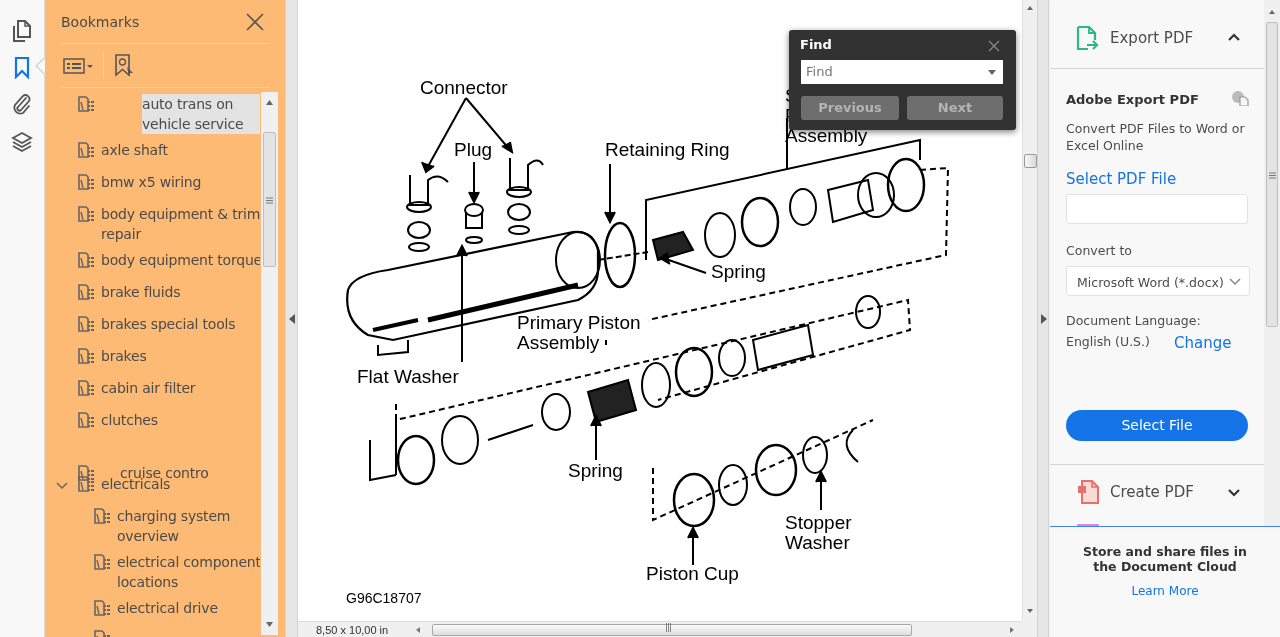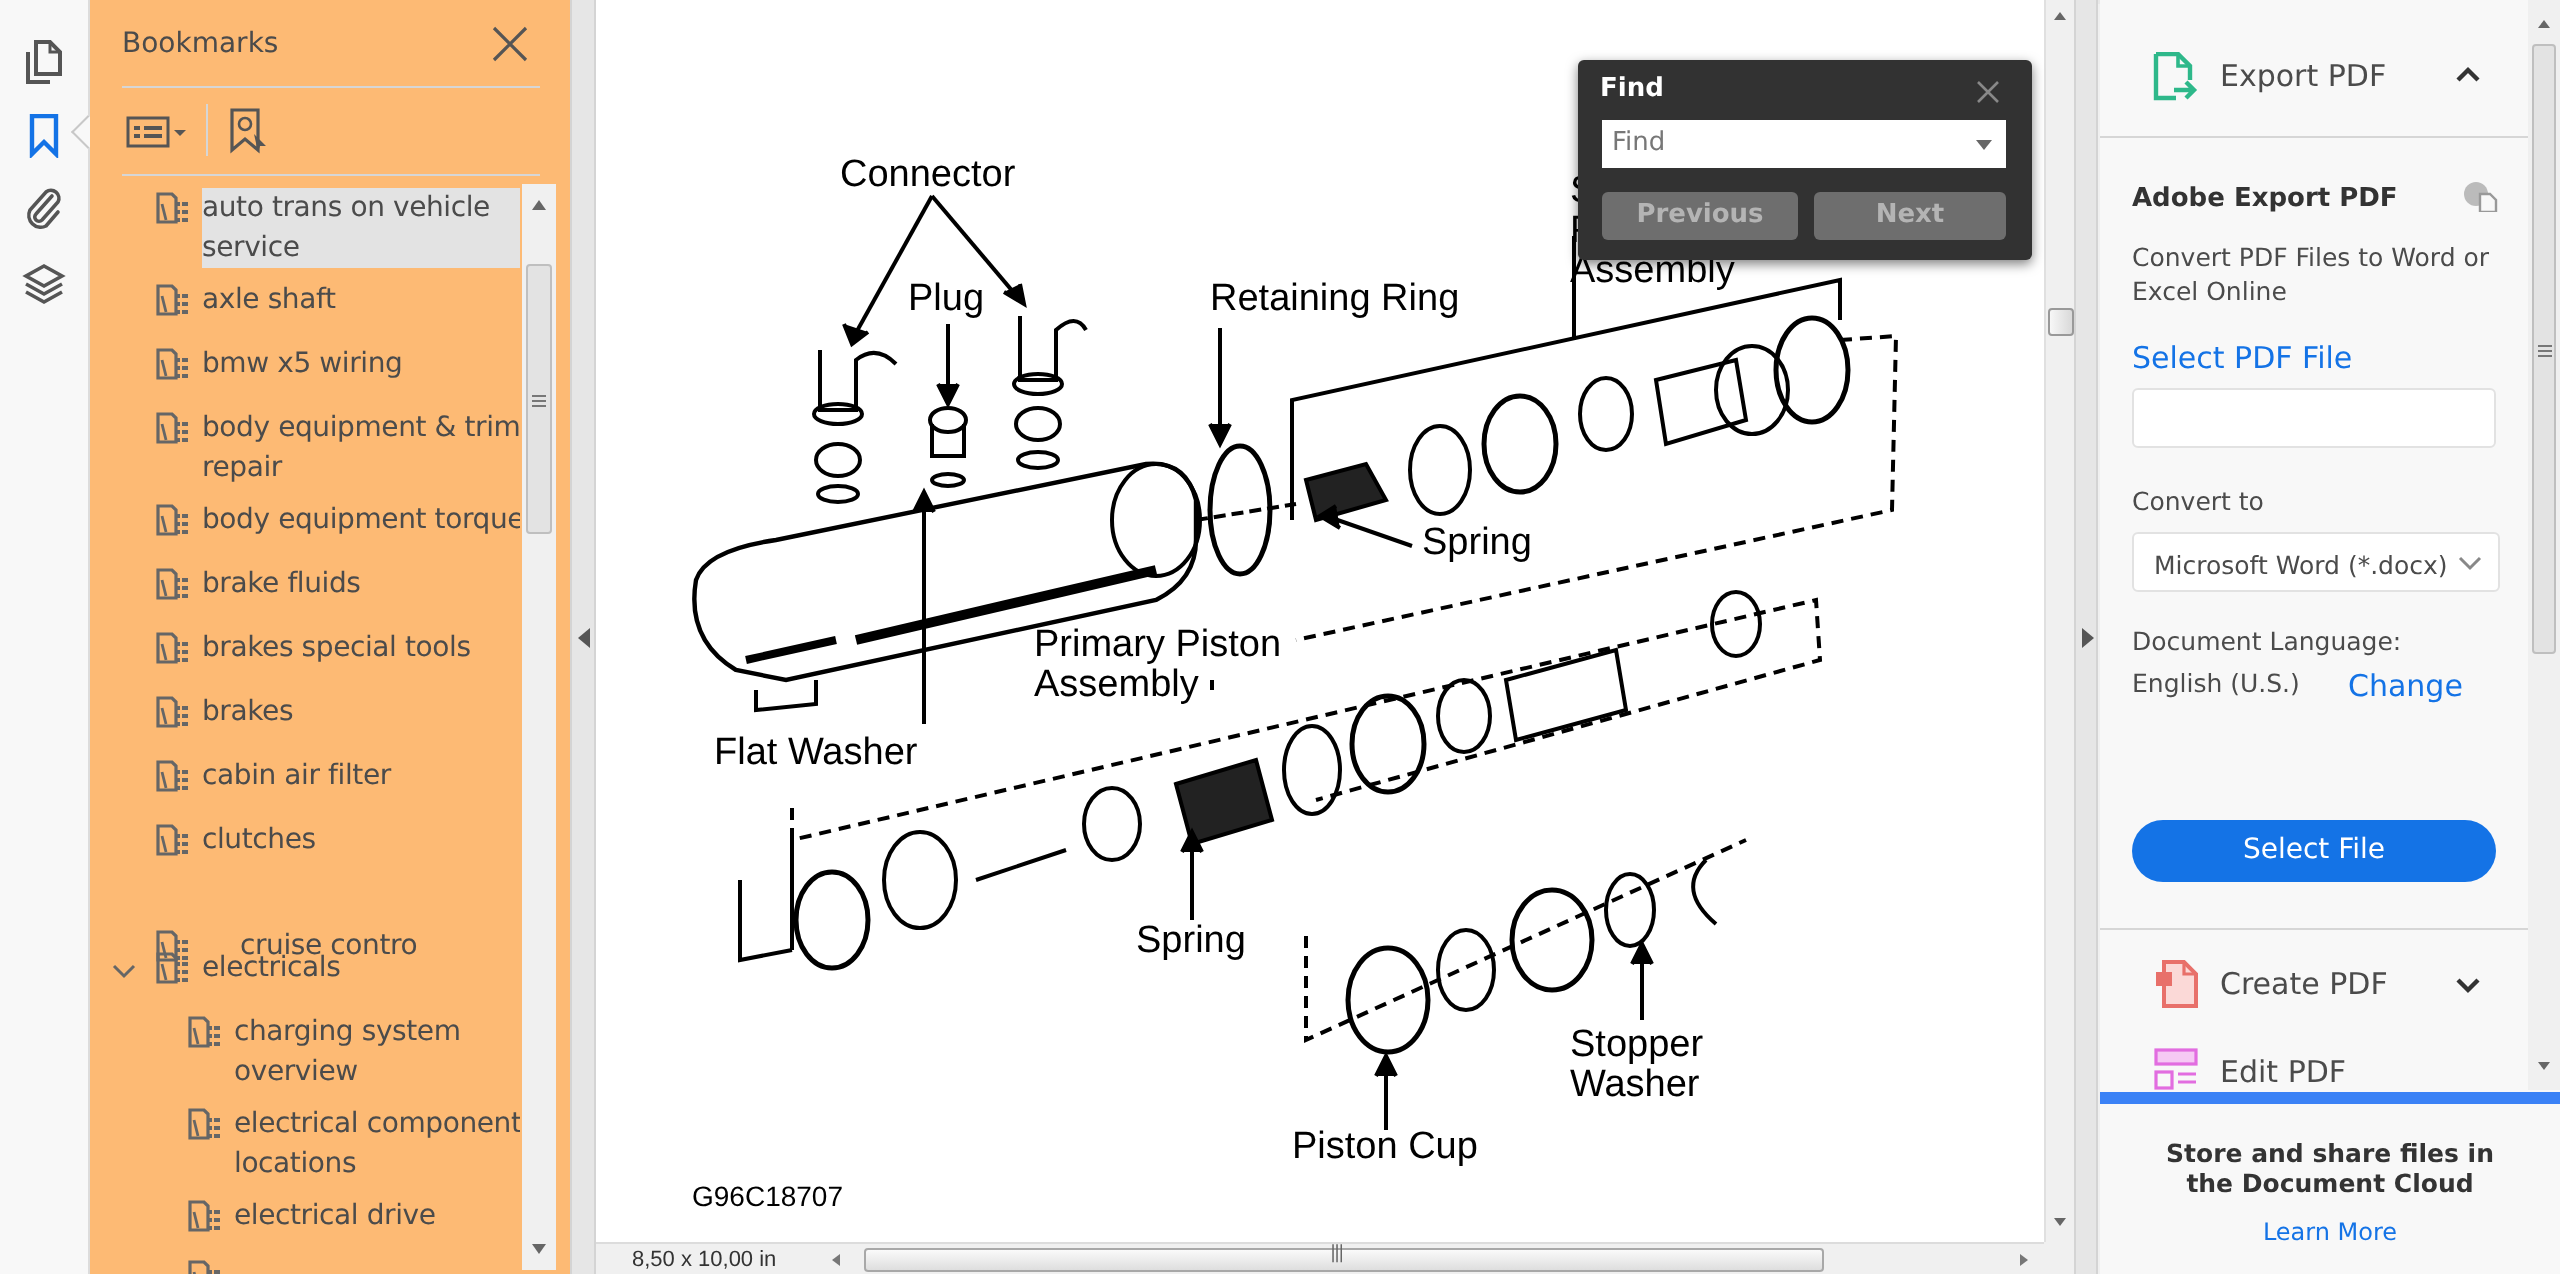--- a/index.html
+++ b/index.html
@@ -87,21 +87,21 @@
   .rp-label { position: absolute; left: 16px; font-size: 12.5px; color: #4b4b4b; font-family: "DejaVu Sans", sans-serif; }
   .rp-select { position: absolute; left: 16px; top: 266px; width: 184px; height: 30px; background: #fff; border: 1px solid #e2e2e2; border-radius: 3px; cursor: pointer; }
   .rp-select span { position: absolute; left: 10px; top: 8px; font-size: 12.5px; color: #4b4b4b; font-family: "DejaVu Sans", sans-serif; }
   .rp-select svg { position: absolute; left: 162px; top: 11px; }
   .rp-btn { position: absolute; left: 16px; top: 410px; width: 182px; height: 31px; background: #1473e6; border-radius: 16px; color: #fff; text-align: center; line-height: 31px; font-size: 14px; cursor: pointer; font-family: "DejaVu Sans", sans-serif; }
   .rp-tool { position: absolute; left: 0; width: 214px; height: 40px; cursor: pointer; }
   .rp-tool .ico { position: absolute; left: 27px; top: 0; width: 22px; height: 24px; }
   .rp-tool .t { position: absolute; left: 60px; top: 3px; font-size: 15px; color: #4b4b4b; font-family: "DejaVu Sans", sans-serif; }
   .rp-tool .caret { position: absolute; left: 177px; top: 8px; }
 
-  .rp-foot { position: absolute; left: 0; top: 546px; width: 230px; height: 92px; background: #f8f8f8; border-top: 6px solid #3b82f6; }
+  .rp-foot { position: absolute; left: 0; top: 526px; width: 230px; height: 92px; background: #f8f8f8; border-top: 1px solid #3b82f6; }
   .rp-foot .t { position: absolute; left: 20px; top: 17px; width: 190px; text-align: center; font-size: 12.5px; font-weight: bold; color: #333; line-height: 15px; font-family: "DejaVu Sans", sans-serif; }
   .rp-foot .l { position: absolute; left: 0; top: 57px; width: 230px; text-align: center; font-size: 12px; color: #1473e6; cursor: pointer; font-family: "DejaVu Sans", sans-serif; }
 
   .topline { position: absolute; left: 0; top: 0; width: 1280px; height: 2px; background: #e8e8e8; }
 </style>
 </head>
 <body>
 
 <div class="app">
   <div class="topline"></div>
@@ -156,21 +156,21 @@
     <div class="bm-tool2">
       <svg width="24" height="26" viewBox="0 0 24 26">
           <path d="M3 2h13v20l-6.5-5.5L3 22z" fill="none" stroke="#555" stroke-width="1.6"></path>
           <circle cx="9.5" cy="9" r="3" fill="none" stroke="#555" stroke-width="1.3"></circle>
           <path d="M14 14l6 6-3 0-1 3z" fill="#555"></path>
         </svg>
     </div>
     <div class="bm-hr2"></div>
 
     <div class="bm-list" id="bmList">
-        <div class="bm-item sel" style="left: 32px; top: 2px; width: 198px;">
+        <div class="bm-item sel" style="left: 32px; top: 2px; width: 198px; gap: 41px;">
           <span class="ico"><svg viewBox="0 0 18 18" width="18" height="18">
               <path d="M2 1h7l2 2v12H2z" fill="none" stroke="#666" stroke-width="1.6"></path>
               <path d="M4 6l2 8" stroke="#666" stroke-width="1.4"></path>
               <rect x="11" y="5" width="2" height="2" fill="#666"></rect>
               <rect x="14" y="5" width="3" height="2" fill="#666"></rect>
               <rect x="11" y="9" width="2" height="2" fill="#666"></rect>
               <rect x="14" y="9" width="3" height="2" fill="#666"></rect>
               <rect x="11" y="13" width="2" height="2" fill="#666"></rect>
               <rect x="14" y="13" width="3" height="2" fill="#666"></rect>
             </svg></span>

